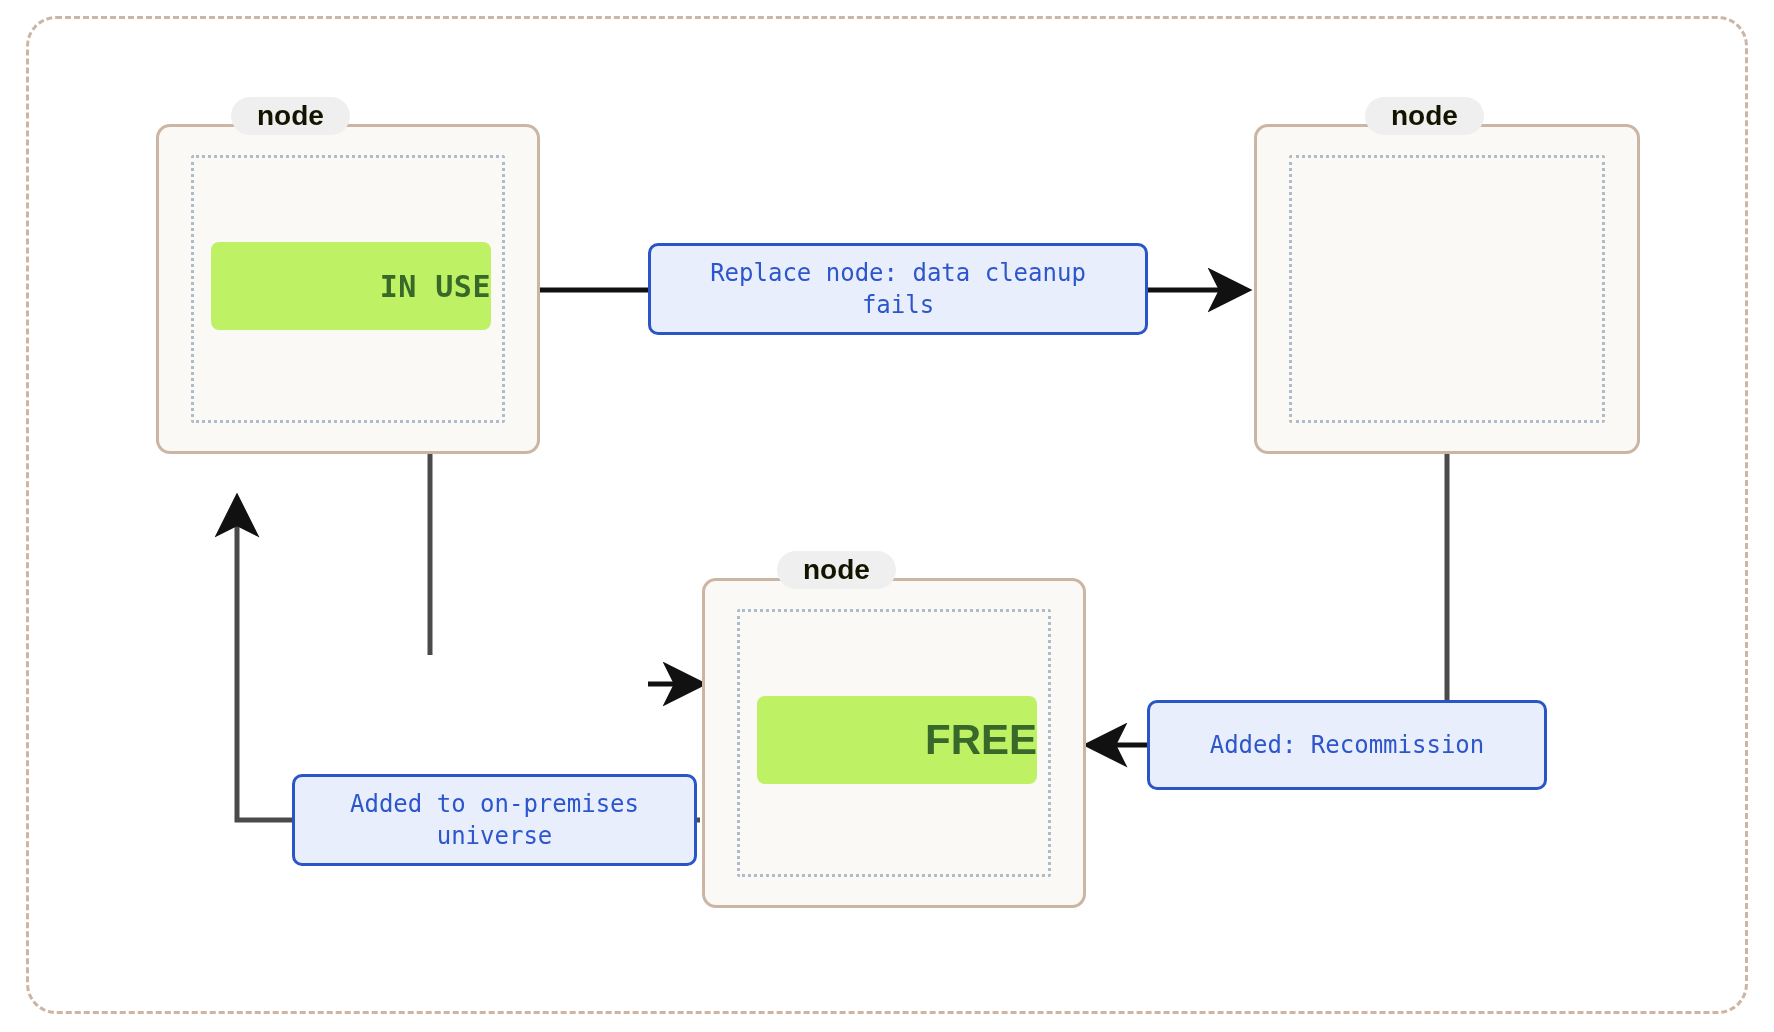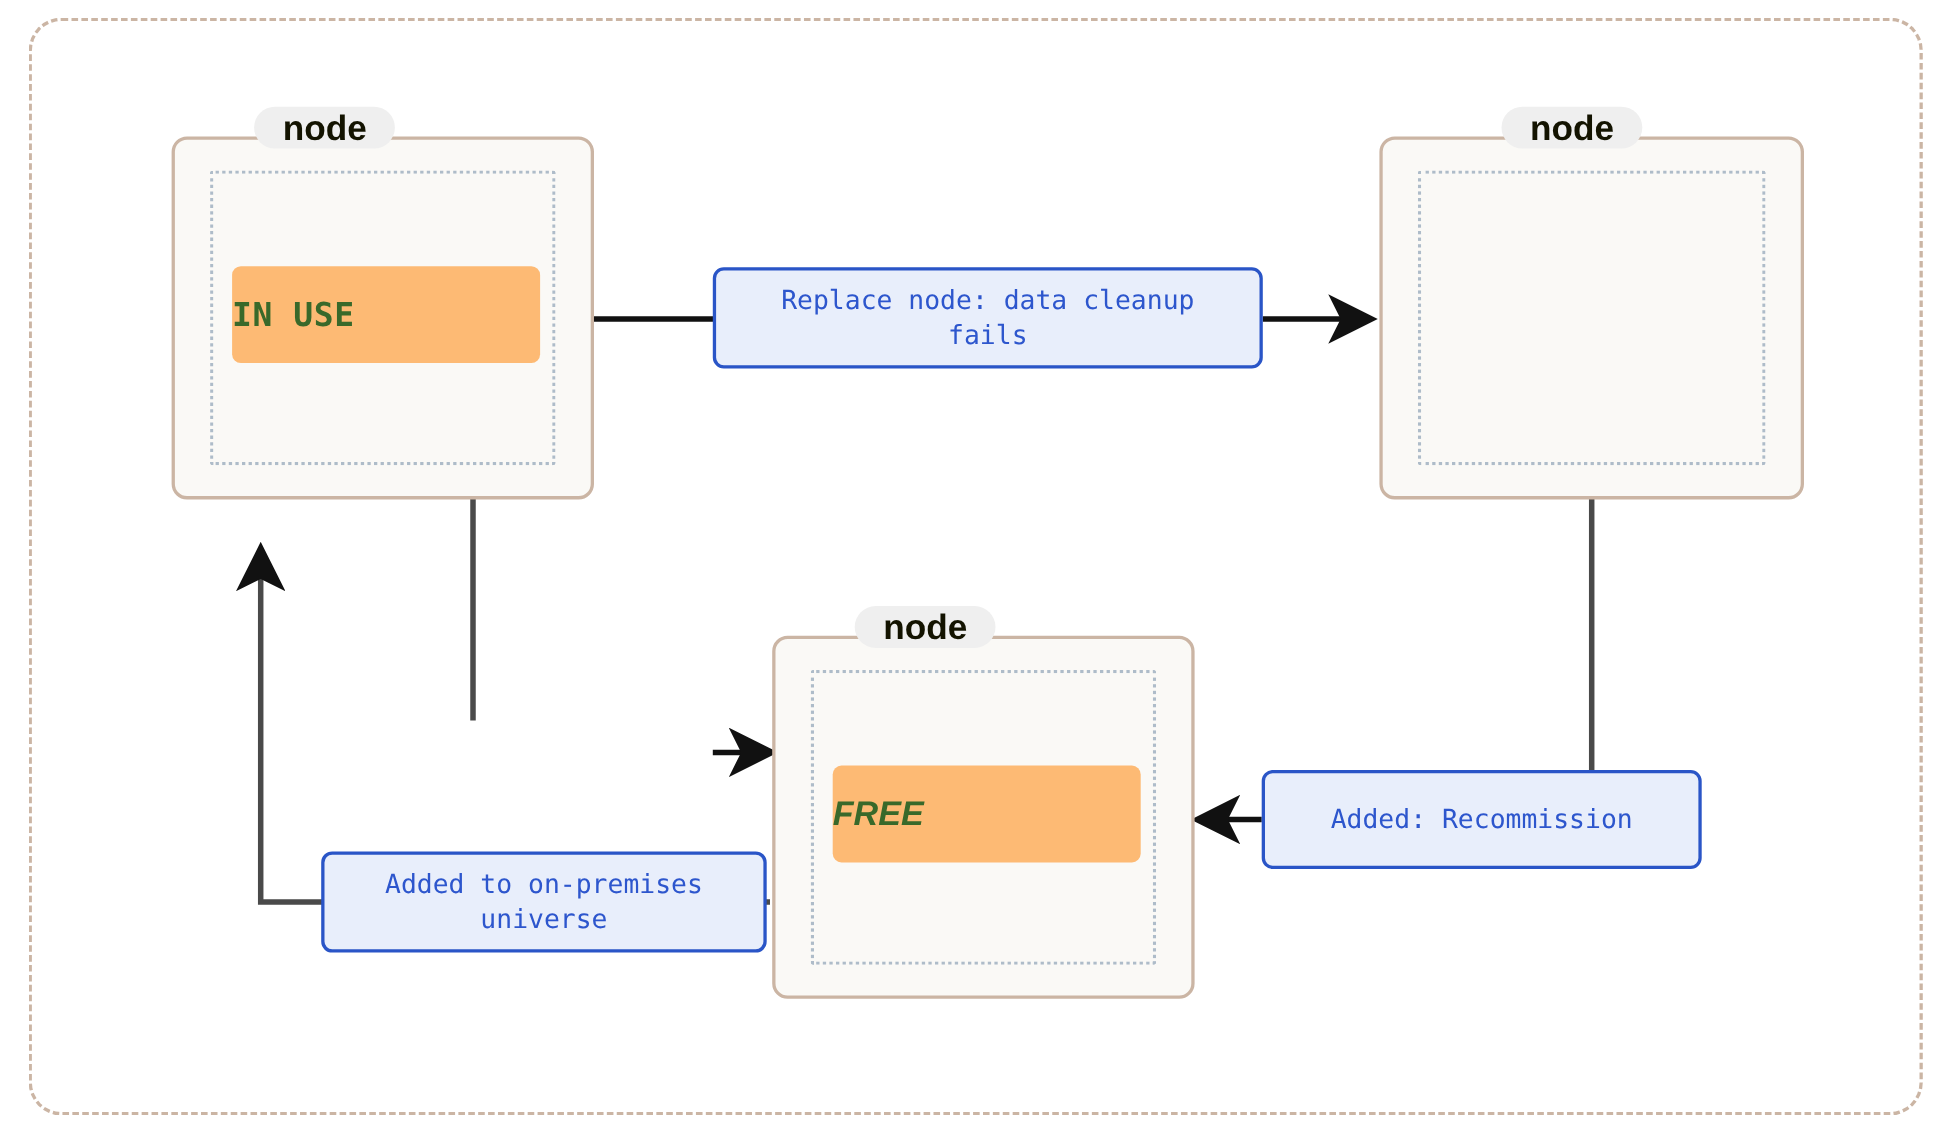--- a/index.html
+++ b/index.html
@@ -59,49 +59,48 @@
   }
   .cluster-title {
     position: absolute;
     top: -30px;
     height: 38px;
     line-height: 38px;
     background: #efefef;
     border-radius: 19px;
     font-family: "Liberation Sans", sans-serif;
     font-weight: bold;
-    font-size: 32px;
+    font-size: 28px;
     color: #131300;
     text-align: center;
     padding: 0 26px;
     white-space: nowrap;
   }
 
   
   .state-box {
     position: absolute;
     box-sizing: border-box;
-    background: #fdba74;
+    background: #bef264;
     border-radius: 8px;
     display: flex;
     align-items: center;
-    justify-content: flex-start;
+    justify-content: flex-end;
     color: #39692a;
     font-weight: bold;
     white-space: nowrap;
   }
   .state-mono {
     font-family: "DejaVu Sans Mono", "Liberation Mono", monospace;
     font-size: 30px;
     letter-spacing: 0.5px;
   }
   .state-sans {
     font-family: "Liberation Sans", sans-serif;
-    font-size: 31px;
-    font-style: italic;
+    font-size: 42px;
   }
 
   
   .edge-label {
     position: absolute;
     box-sizing: border-box;
     background: #e8eefb;
     border: 3px solid #2a55c7;
     border-radius: 10px;
     color: #2d56cd;

